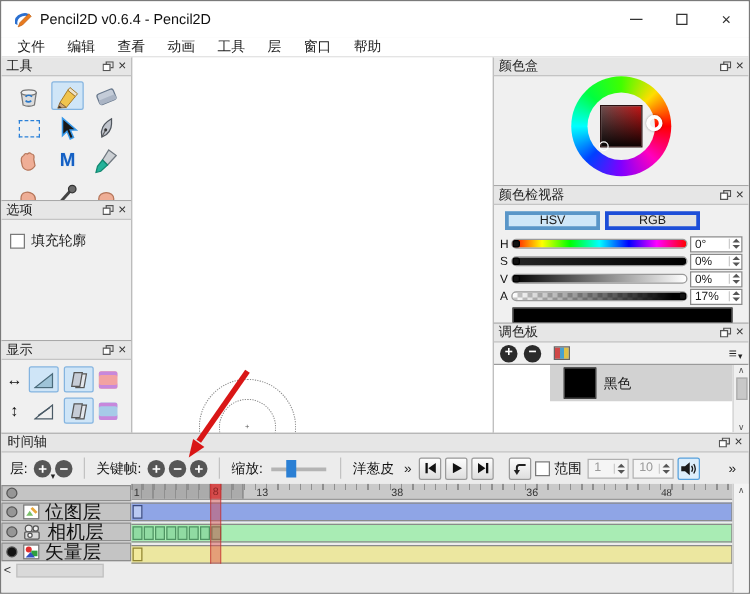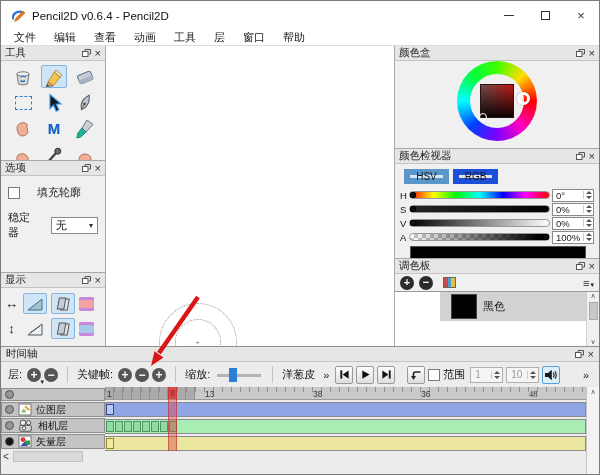--- a/index.html
+++ b/index.html
@@ -34,21 +34,21 @@
 
 .panel-tools{height:115px;}
 .tools-body{padding:4px 9px 0;display:grid;grid-template-columns:repeat(3,26px);gap:3px 5px;overflow:hidden;}
 .tool-btn{width:26px;height:23px;display:flex;align-items:center;justify-content:center;border:1px solid transparent;border-radius:2px;}
 .tool-btn.selected{background:#cfe5f7;border-color:#84b4e0;}
 .poly-m{font-weight:bold;font-size:15px;color:#1560c4;text-shadow:0 0 1px #9cc4ec;}
 
 
 .panel-options{height:112px;}
 .options-body{padding:9px 7px;}
-.opt-row{display:flex;align-items:center;gap:17px;margin-bottom:10px;}
+.opt-row{display:flex;align-items:center;gap:5px;margin-bottom:10px;}
 .checkbox{width:12px;height:12px;border:1px solid #7a7a7a;background:#fff;flex:none;}
 .select-box{width:62px;height:17px;border:1px solid #8a8a8a;background:#fff;display:flex;align-items:center;padding:0 4px;margin-left:2px;}
 .select-caret{margin-left:auto;font-size:8px;color:#333;}
 
 
 .panel-display{height:73px;border-bottom:none;}
 .display-body{padding:5px 3px;}
 .disp-row{display:flex;align-items:center;gap:4px;margin-bottom:4px;}
 .disp-glyph{width:15px;text-align:center;font-weight:bold;font-size:13px;color:#111;}
 .disp-btn{width:24px;height:21px;background:#cfe5f7;border:1px solid #84b4e0;border-radius:2px;display:flex;align-items:center;justify-content:center;}
@@ -64,21 +64,21 @@
 .wheel::after{content:"";position:absolute;inset:13px;background:#f0f0f0;border-radius:50%;}
 .sv-square{position:absolute;left:23px;top:23px;width:34px;height:34px;z-index:2;border:1px solid #2a1212;
  background:linear-gradient(rgba(30,8,8,.15),rgba(0,0,0,.93)),linear-gradient(90deg,#7a5a5a,#e01818);}
 .hue-marker{position:absolute;left:60px;top:31px;width:13px;height:13px;border:3.5px solid #fff;border-radius:50%;z-index:3;box-shadow:0 0 2px rgba(0,0,0,.4);}
 .sv-marker{position:absolute;left:22px;top:52px;width:8px;height:8px;border:1.5px solid #fff;border-radius:50%;z-index:4;}
 
 
 .panel-inspector{height:110px;}
 .insp-body{padding:4px 3px 0;}
 .tab-row{display:flex;gap:4px;padding:1px 6px 5px;}
-.tab{width:45px;height:15px;display:flex;align-items:center;justify-content:center;font-size:10px;background:#e2e2e2;border:6px solid #1d4ed8;}
+.tab{width:76px;height:15px;display:flex;align-items:center;justify-content:center;font-size:10px;background:#e2e2e2;border:3px solid #1d4ed8;}
 .tab.active{background:#cfe7f8;border-color:#5a96c8;}
 .slider-row{display:flex;align-items:center;height:12px;margin:0 2px 2px;}
 .slider-label{width:9px;font-size:9.5px;color:#111;}
 .slider-bar{flex:1;height:8px;border-radius:4px;position:relative;border:1px solid #999;}
 .bar-h{background:linear-gradient(90deg,#f00,#ff0 17%,#0f0 33%,#0ff 50%,#00f 67%,#f0f 83%,#f00);}
 .bar-s{background:linear-gradient(90deg,#262626,#000);}
 .bar-v{background:linear-gradient(90deg,#000,#fff);}
 .bar-a{background:linear-gradient(90deg,rgba(0,0,0,0),#000 92%),repeating-conic-gradient(#c8c8c8 0 25%,#fff 0 50%);background-size:100% 100%,8px 8px;}
 .bar-handle{position:absolute;top:0;width:6px;height:6px;background:#111;border:1px solid #000;border-radius:2px;}
 .h-left{left:0;} .h-right{right:0;}
@@ -121,21 +121,21 @@
 .range-spin{width:33px;height:16px;border:1px solid #b0b0b0;background:#f5f5f5;color:#9a9a9a;display:flex;align-items:center;font-size:10px;padding:0 2px 0 4px;}
 .tl-right{margin-left:auto;display:flex;align-items:center;}
 
 .tracks-area{flex:1;position:relative;display:flex;}
 .track-headers{width:104px;flex:none;padding-top:1px;}
 .th-row{background:#c4c4c4;border:1px solid #8e8e8e;display:flex;align-items:center;padding:0 3px;gap:4px;margin-bottom:1px;}
 .th-dot-row{height:13px;}
 .th-layer{height:15px;}
 .vis-dot{width:9px;height:9px;border-radius:50%;background:#969696;border:1px solid #555;flex:none;}
 .vis-dot.on{background:#141414;}
-.th-name{font-size:10px;color:#111;white-space:nowrap;}
+.th-name{font-size:15px;color:#111;white-space:nowrap;}
 .hscroll{position:absolute;left:2px;top:64px;display:flex;align-items:center;gap:4px;font-size:10px;color:#333;}
 .hthumb{width:70px;height:11px;background:#d9d9d9;border:1px solid #c0c0c0;}
 
 .track-frames{flex:1;position:relative;margin-right:13px;overflow:hidden;}
 .ruler{height:13px;background:#c9c9c9;border-bottom:1px solid #9a9a9a;position:relative;}
 .ruler-dark{position:absolute;left:0;top:0;bottom:0;width:90px;background:repeating-linear-gradient(90deg,#ababab 0 8px,#8f8f8f 8px 9px);}
 .ruler-ticks{position:absolute;left:0;right:0;top:0;height:5px;background:repeating-linear-gradient(90deg,#8f8f8f 0 1px,transparent 1px 9px);}
 .ruler-num{position:absolute;top:2px;font-size:8.5px;color:#333;}
 .ruler-red{position:absolute;left:63px;top:0;bottom:0;width:9px;background:#cf4f4f;color:#4a0808;font-size:8.5px;text-align:center;line-height:13px;}
 .track-row{height:15px;margin-top:2px;position:relative;border:1px solid #8a8a8a;border-left:none;}
@@ -284,27 +284,20 @@
                 <rect x="0.5" y="2.5" width="5.5" height="5" fill="#fff" stroke="#555"></rect>
                 <path d="M3 2.5 V0.5 H8.5 V5 H6.5" fill="none" stroke="#555"></path>
               </svg>
             <span class="close-x">×</span>
           </span>
         </div>
         <div class="options-body">
           <div class="opt-row">
             <span class="checkbox"></span>
             <span>填充轮廓</span>
-          </div>
-          <div class="opt-row">
-            <span>稳定器</span>
-            <span class="select-box">
-              <span>无</span>
-              <span class="select-caret">▾</span>
-            </span>
           </div>
         </div>
       </div>
 
       <div class="panel panel-display">
         <div class="panel-header">
           <span class="panel-title">显示</span>
           <span class="panel-btns">
             <svg width="9" height="8" viewBox="0 0 9 8">
                 <rect x="0.5" y="2.5" width="5.5" height="5" fill="#fff" stroke="#555"></rect>
@@ -435,21 +428,21 @@
                   <span class="tri-down"></span>
                 </span>
             </span>
           </div>
           <div class="slider-row">
             <span class="slider-label">A</span>
             <div class="slider-bar bar-a">
                 <span class="bar-handle h-right"></span>
               </div>
             <span class="spinbox">
-              <span>100%</span>
+              <span>17%</span>
               <span class="spin-arrows">
                   <span class="tri-up"></span>
                   <span class="tri-down"></span>
                 </span>
             </span>
           </div>
           <div class="current-color"></div>
         </div>
       </div>
 

